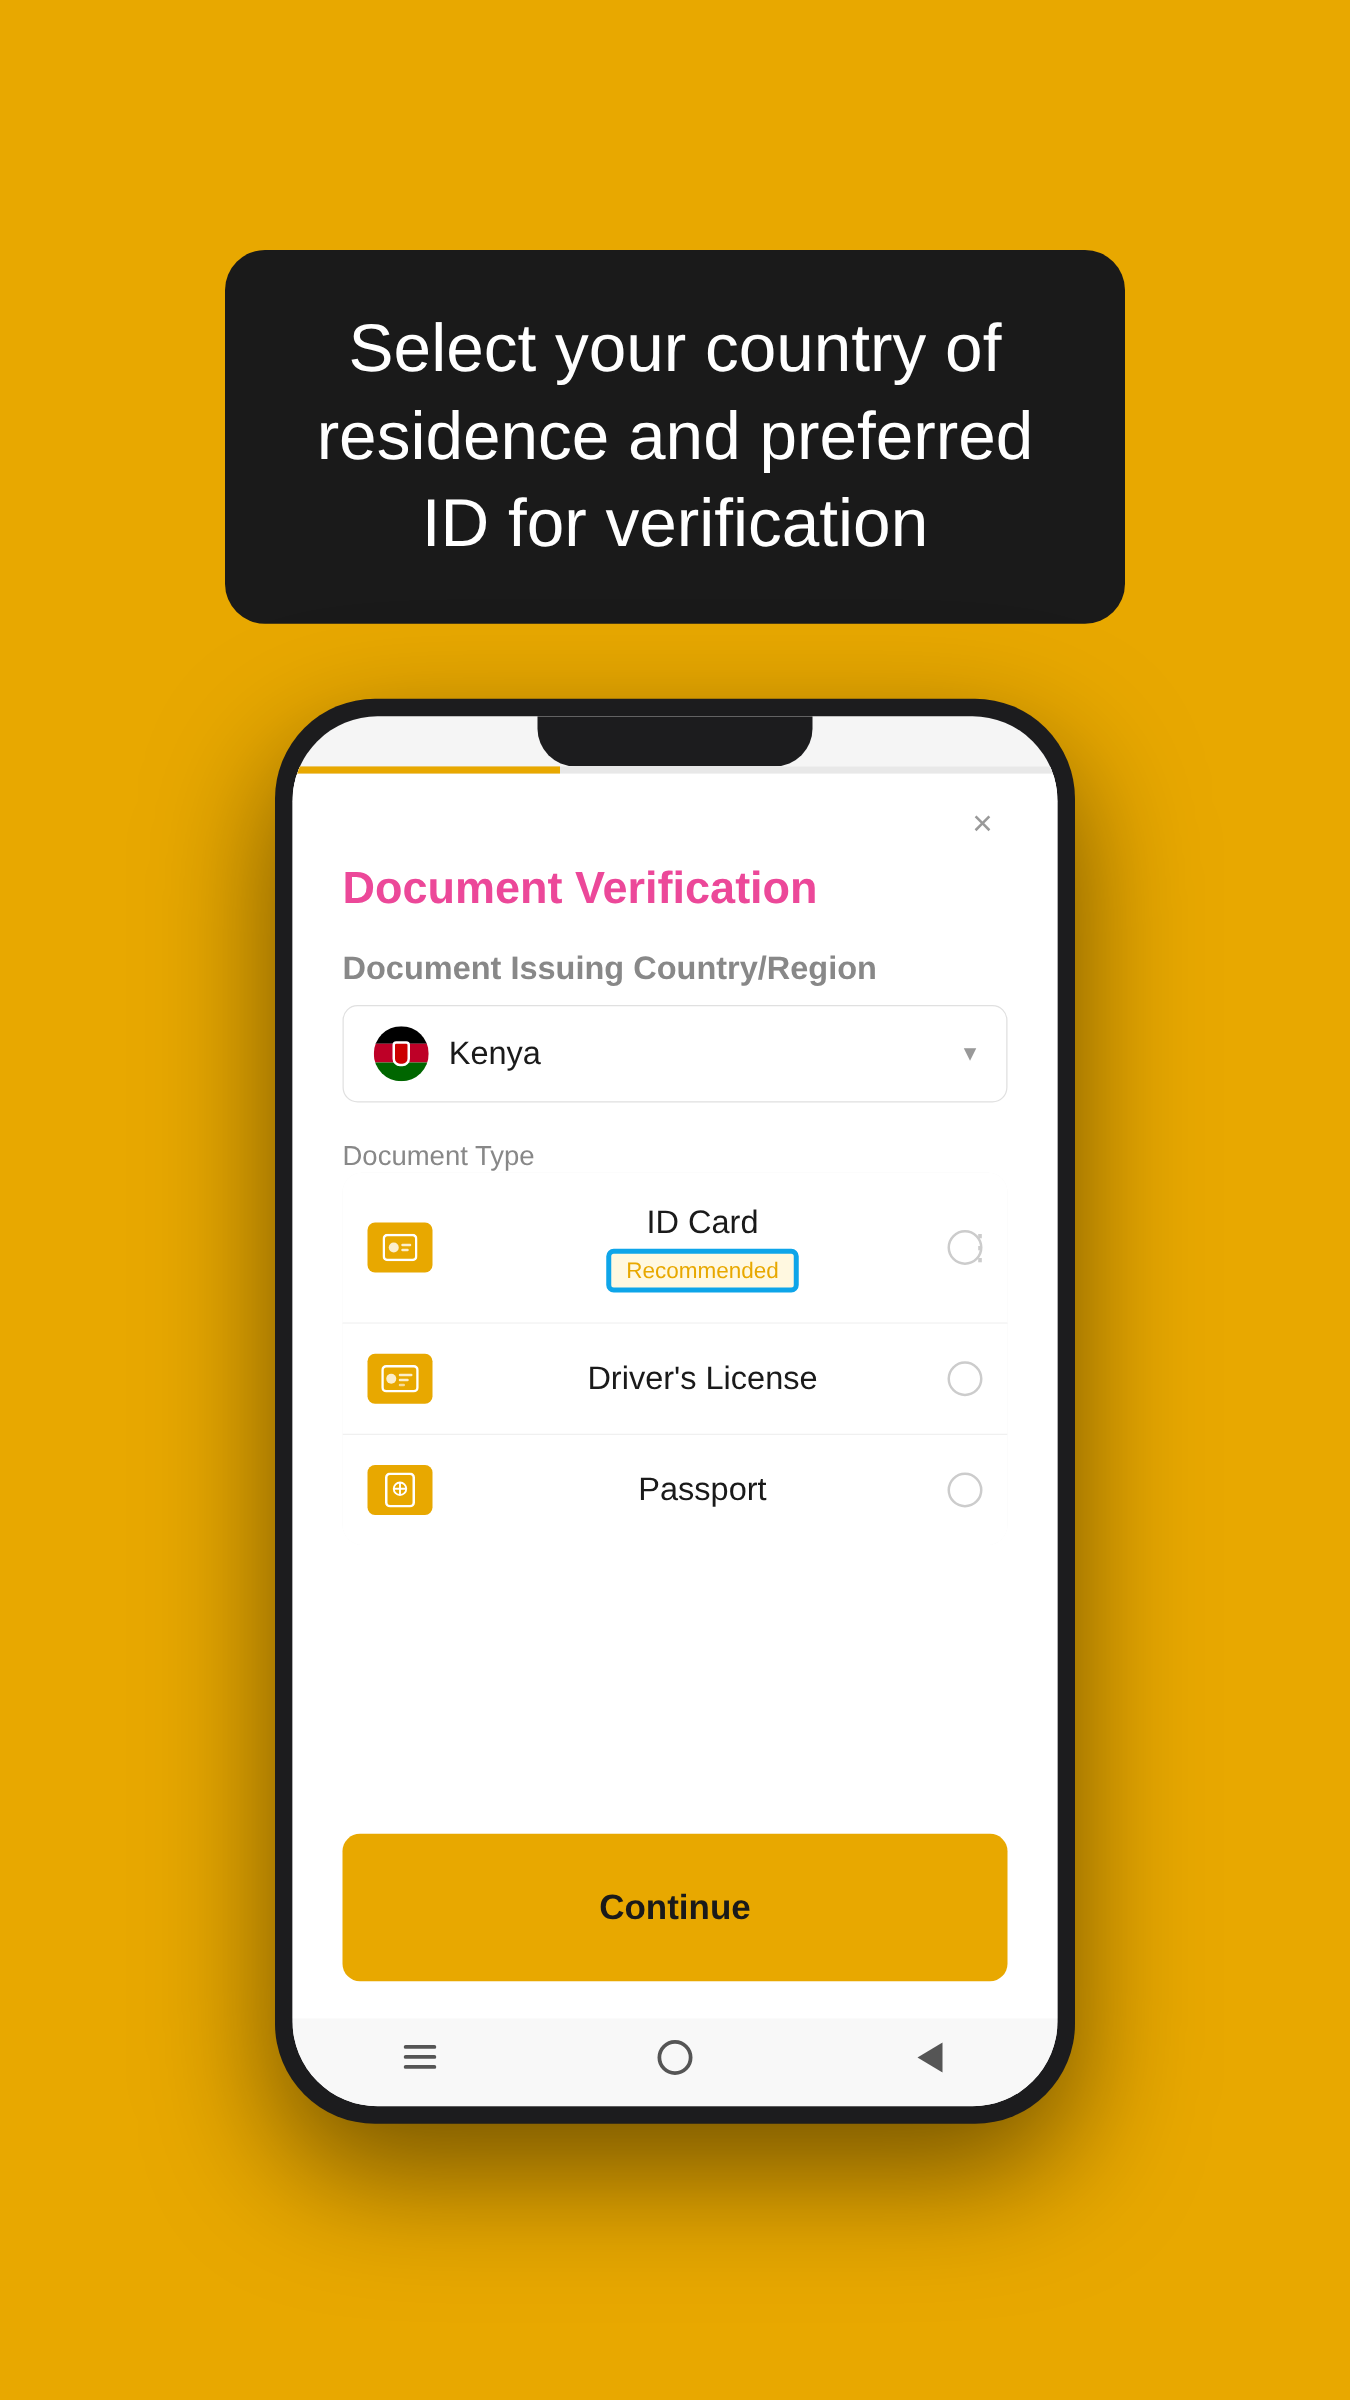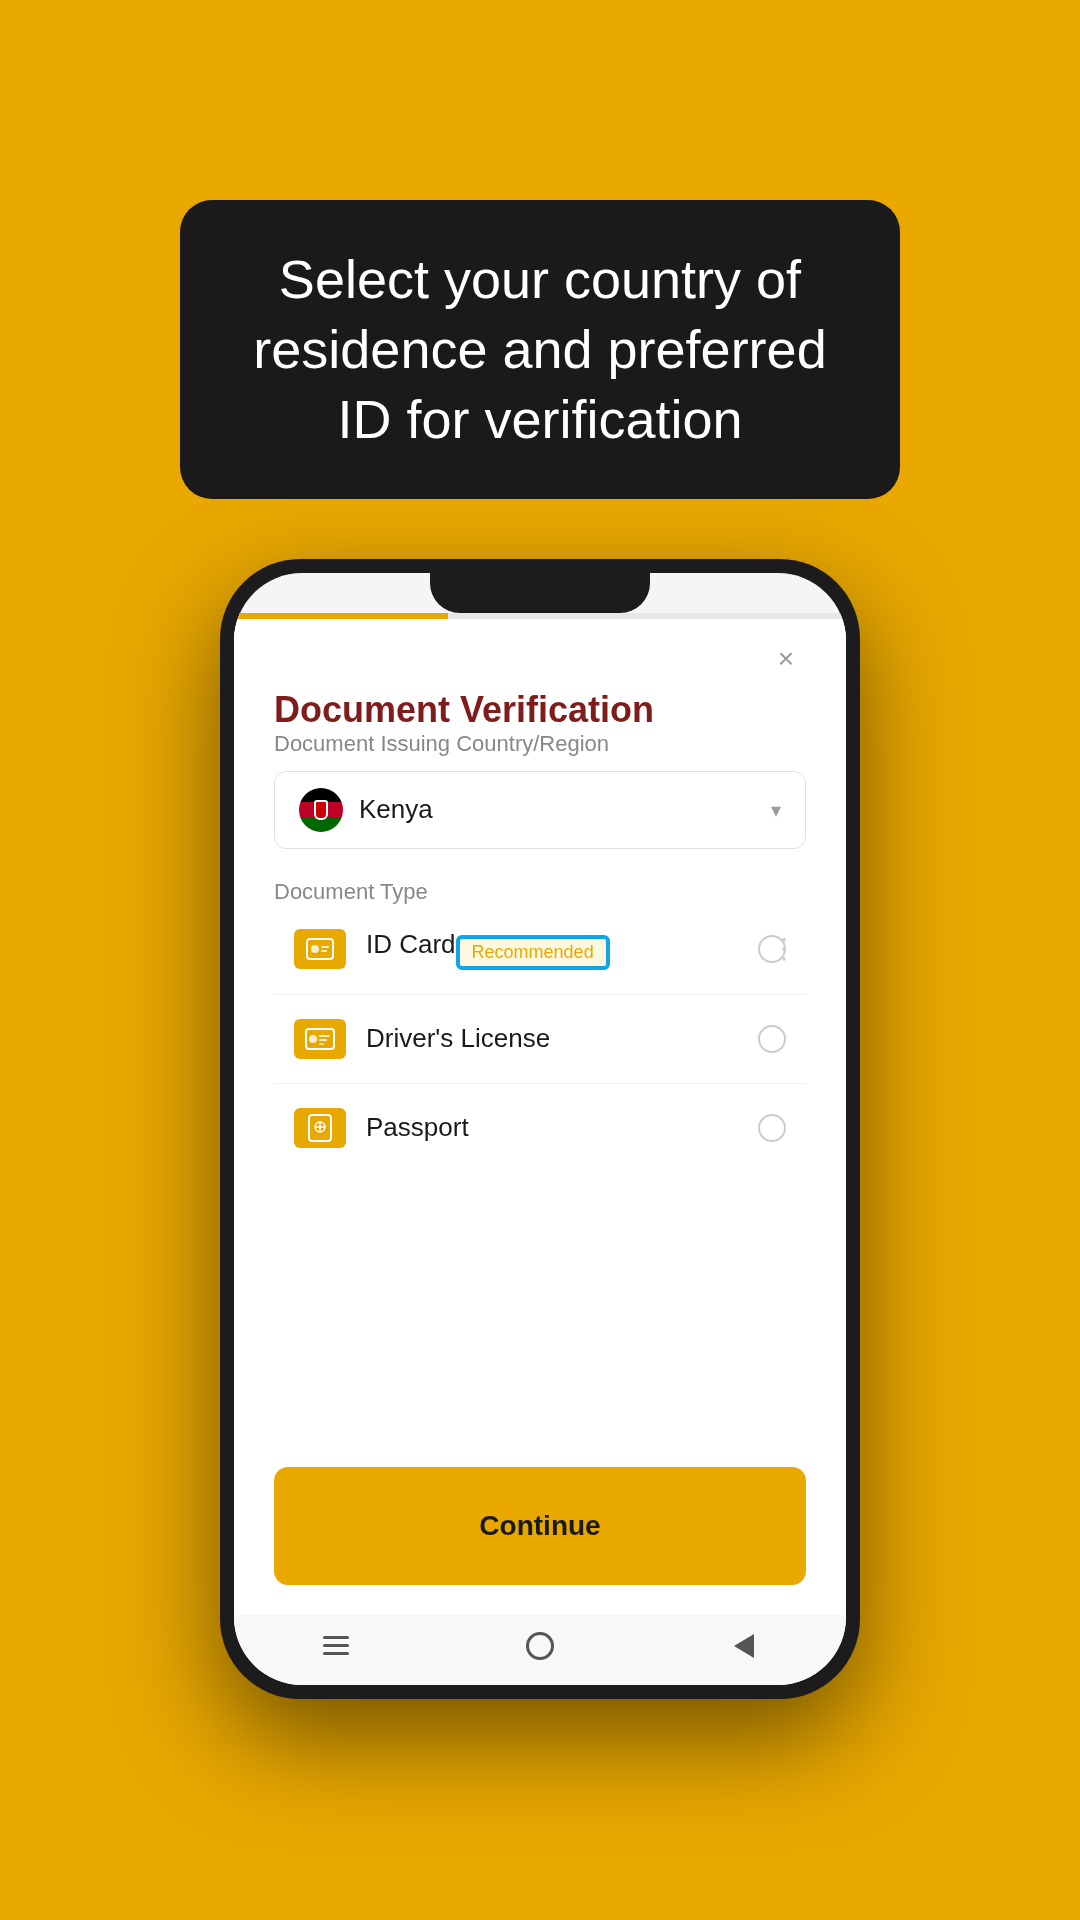--- a/index.html
+++ b/index.html
@@ -112,28 +112,29 @@
       align-items: center;
       justify-content: center;
       color: #999;
       font-size: 28px;
       cursor: pointer;
     }
 
     .sheet-title {
       font-size: 36px;
       font-weight: 700;
-      color: #7f1d1d;
+      color: #ec4899;
+      margin-bottom: 28px;
     }
 
     .section-label {
-      font-size: 22px;
+      font-size: 26px;
       color: #888;
       margin-bottom: 14px;
-      font-weight: 400;
+      font-weight: 700;
     }
 
     
     .country-selector {
       display: flex;
       align-items: center;
       background: #fff;
       border: 1.5px solid #e0e0e0;
       border-radius: 12px;
       padding: 16px 24px;
@@ -250,21 +251,22 @@
     }
 
     .doc-icon-license {
       background: #E8A800;
       color: #fff;
     }
 
     .doc-info {
       flex: 1;
       display: flex;
-      flex-direction: row;
+      flex-direction: column;
+      align-items: center;
     }
 
     .doc-name {
       font-size: 26px;
       color: #1a1a1a;
       font-weight: 500;
     }
 
     .doc-badge {
       display: inline-block;

